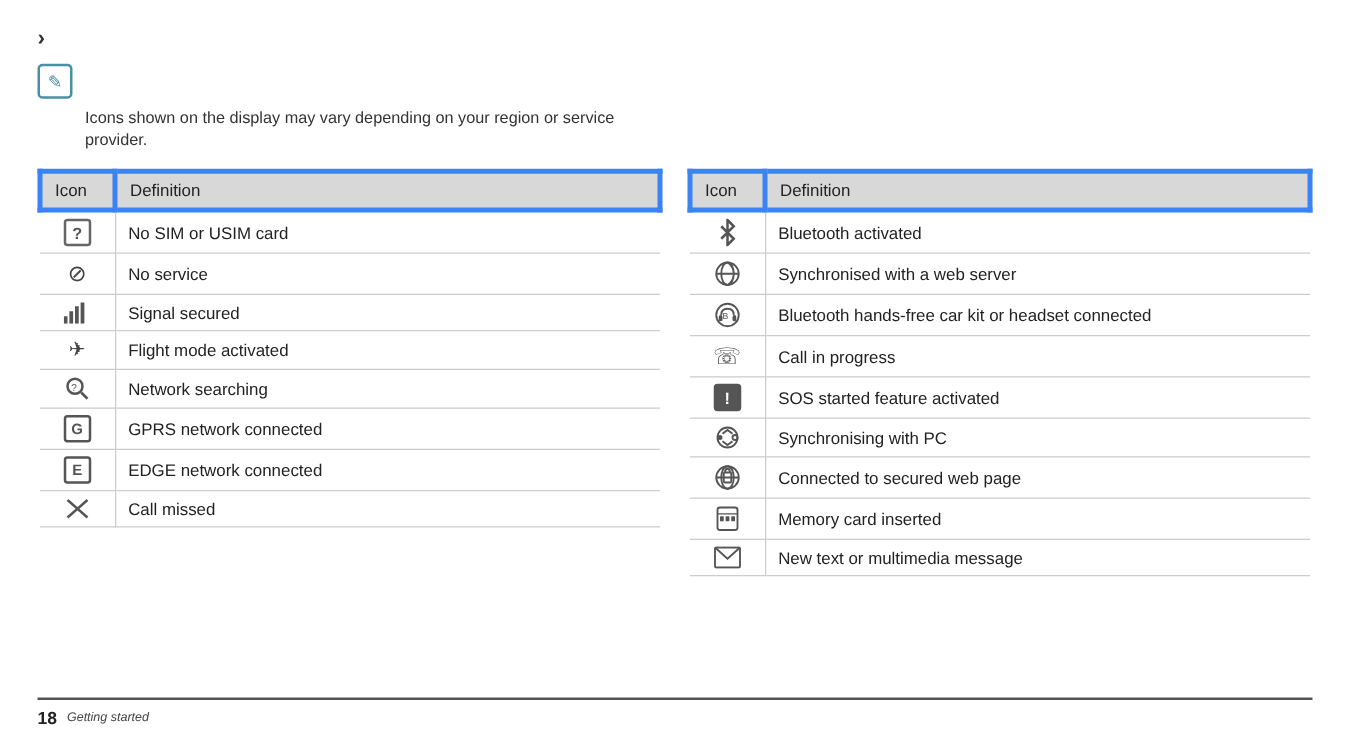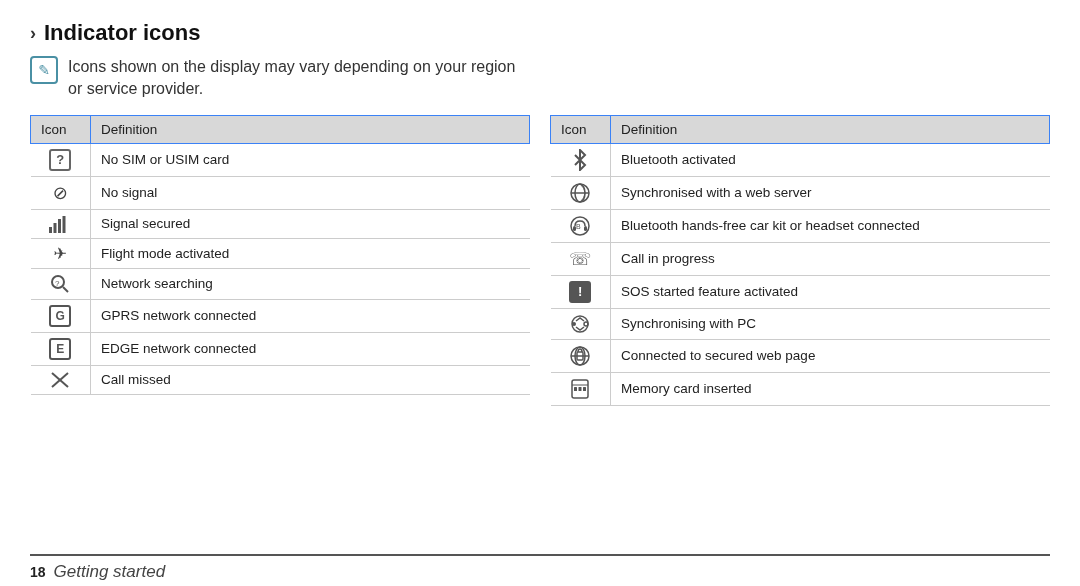--- a/index.html
+++ b/index.html
@@ -48,43 +48,44 @@
       border: 2px solid #4a90a4;
       border-radius: 4px;
       display: flex;
       align-items: center;
       justify-content: center;
       flex-shrink: 0;
       color: #4a90a4;
       font-size: 14px;
     }
     .note-text {
-      font-size: 16px;
+      font-size: 13px;
       color: #333;
       line-height: 1.4;
+      margin-top: 34px;
     }
     .tables-row {
       display: flex;
       gap: 0px;
       flex: 1;
     }
     .table-container {
       flex: 1;
     }
     table {
       width: 100%;
       border-collapse: collapse;
       font-size: 13.5px;
     }
     th {
       background: #d8d8d8;
       text-align: left;
       padding: 6px 10px;
       font-weight: normal;
-      border: 1px solid #3b82f6;
+      border: 4px solid #3b82f6;
       font-size: 13.5px;
     }
     td {
       padding: 5px 10px;
       border-bottom: 1px solid #ccc;
       vertical-align: middle;
     }
     td:first-child {
       width: 60px;
       text-align: center;
@@ -104,21 +105,21 @@
       padding: 6px 0 4px 0;
       border-top: 2px solid #555;
       margin-top: 4px;
       text-align: right;
     }
     .footer-num {
       font-weight: bold;
       font-size: 14px;
     }
     .footer-text {
-      font-size: 17px;
+      font-size: 10px;
       font-style: italic;
       color: #444;
     }
     
     .ic-question {
       border: 2px solid #666;
       border-radius: 3px;
       width: 22px; height: 22px;
       display: inline-flex; align-items: center; justify-content: center;
       font-size: 13px; color: #555; font-weight: bold;
@@ -151,21 +152,20 @@
       font-size: 13px; font-weight: bold; color: #fff; background: #555;
     }
   </style>
 </head>
 <body>
 
 <div class="page">
 
   <div class="title-row">
     <span class="chevron">›</span>
-    <span class="title">Indicator icons</span>
   </div>
 
   <div class="note-box">
     <div class="note-icon">✎</div>
     <span class="note-text">Icons shown on the display may vary depending on your region or service provider.</span>
   </div>
 
   <div class="tables-row">
 
     <div class="table-container" style="margin-right:20px;">
@@ -184,21 +184,21 @@
                 </div>
               </td>
             <td>No SIM or USIM card</td>
           </tr>
           <tr>
             <td>
                 <div class="icon-cell">
                   <span class="ic-nosignal">⊘</span>
                 </div>
               </td>
-            <td>No signal</td>
+            <td>No service</td>
           </tr>
           <tr>
             <td>
                 <div class="icon-cell">
               <svg width="22" height="18" viewBox="0 0 22 18">
                 <rect x="0" y="12" width="3" height="6" fill="#555"></rect>
                 <rect x="4.5" y="8" width="3" height="10" fill="#555"></rect>
                 <rect x="9" y="4" width="3" height="14" fill="#555"></rect>
                 <rect x="13.5" y="1" width="3" height="17" fill="#555"></rect>
               </svg>
@@ -354,20 +354,31 @@
                 <rect x="2" y="2" width="16" height="18" rx="2" fill="none" stroke="#555" stroke-width="1.5"></rect>
                 <line x1="2" y1="7" x2="18" y2="7" stroke="#555" stroke-width="1"></line>
                 <rect x="4" y="9" width="3" height="4" rx="0.5" fill="#555"></rect>
                 <rect x="8.5" y="9" width="3" height="4" rx="0.5" fill="#555"></rect>
                 <rect x="13" y="9" width="3" height="4" rx="0.5" fill="#555"></rect>
               </svg>
             </div>
               </td>
             <td>Memory card inserted</td>
           </tr>
+          <tr>
+            <td>
+                <div class="icon-cell">
+              <svg width="22" height="18" viewBox="0 0 22 18">
+                <rect x="1" y="1" width="20" height="16" rx="1" fill="none" stroke="#555" stroke-width="1.5"></rect>
+                <polyline points="1,1 11,10 21,1" fill="none" stroke="#555" stroke-width="1.5"></polyline>
+              </svg>
+            </div>
+              </td>
+            <td>New text or multimedia message</td>
+          </tr>
         </tbody>
       </table>
     </div>
 
   </div>
 
   <div class="footer">
     <span class="footer-num">18</span>
     <span class="footer-text">Getting started</span>
   </div>

